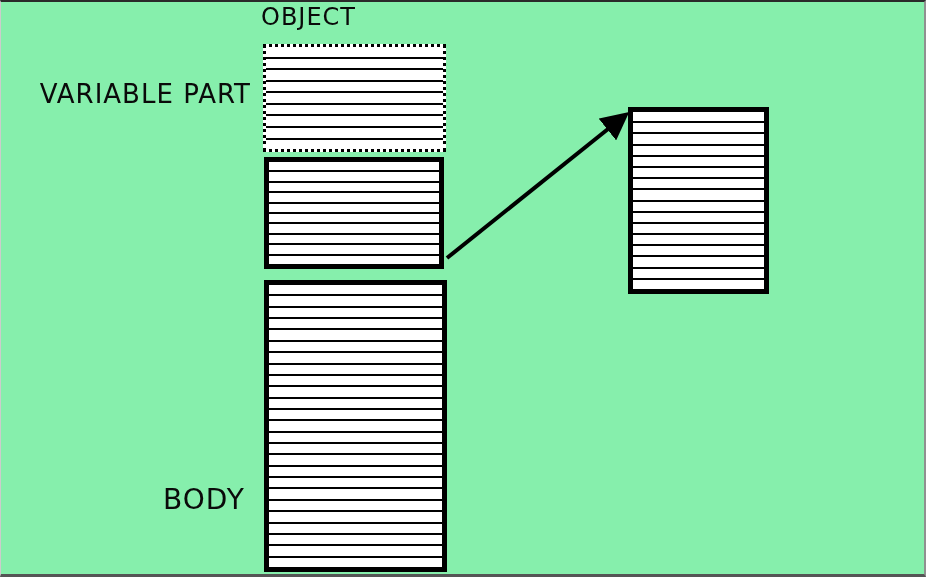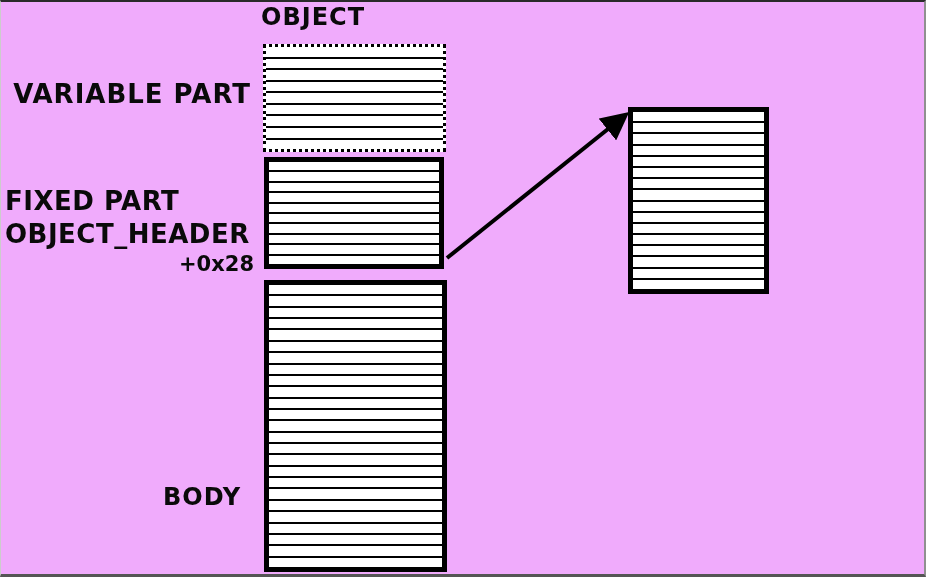--- a/index.html
+++ b/index.html
@@ -5,38 +5,37 @@
   html, body {
     margin: 0;
     padding: 0;
     background: #ffffff;
     font-family: "DejaVu Sans", "Liberation Sans", sans-serif;
   }
   .stage {
     position: relative;
     width: 926px;
     height: 577px;
-    background: #f0abfc;
+    background: #86efac;
     box-sizing: border-box;
     border-top: 2px solid #2a2a2a;
     border-left: 1px solid #cccccc;
     border-right: 2px solid #909090;
     border-bottom: 3px solid #555555;
     overflow: hidden;
     color: #000000;
-    font-weight: bold;
   }
 
   
   .lbl { position: absolute; color: #0a0a0a; white-space: nowrap; }
   .object-title   { left: 260px; top: 1px;  font-size: 24px; letter-spacing: 1px; }
   .variable-label { left: 0;     top: 77px; width: 250px; text-align: right; font-size: 26px; letter-spacing: 1px; }
   .fixed-block    { left: 4px;   top: 183px; width: 249px; font-size: 26px; line-height: 33px; letter-spacing: 0.5px; }
   .fixed-block .offset-line { display: block; text-align: right; font-size: 21px; line-height: 26px; letter-spacing: 0; }
-  .body-label     { left: 162px; top: 481px; font-size: 24px; letter-spacing: 1px; }
+  .body-label     { left: 162px; top: 481px; font-size: 28px; letter-spacing: 1px; }
   .security-label { left: 626px; top: 72px;  font-size: 22px; letter-spacing: 1.5px; }
   .watermark      { right: 5px;  bottom: 2px; font-family: "DejaVu Serif", "Liberation Serif", serif; font-size: 15px; color: #111111; }
 
   
   .hatch-box {
     position: absolute;
     box-sizing: border-box;
     display: flex;
     flex-direction: column;
     background: #ffffff;
@@ -59,25 +58,20 @@
 </style>
 </head>
 <body>
 
 <div class="stage">
 
   <div class="lbl object-title">OBJECT</div>
 
   <div class="lbl variable-label">VARIABLE PART</div>
 
-  <div class="lbl fixed-block">
-    <span style="display:block;">FIXED PART</span>
-    <span style="display:block;">OBJECT_HEADER</span>
-    <span class="offset-line">+0x28</span>
-  </div>
 
   <div class="lbl body-label">BODY</div>
 
 
   <div class="hatch-box variable-box">
       <div class="hatch-row"></div>
       <div class="hatch-row"></div>
       <div class="hatch-row"></div>
       <div class="hatch-row"></div>
       <div class="hatch-row"></div>

